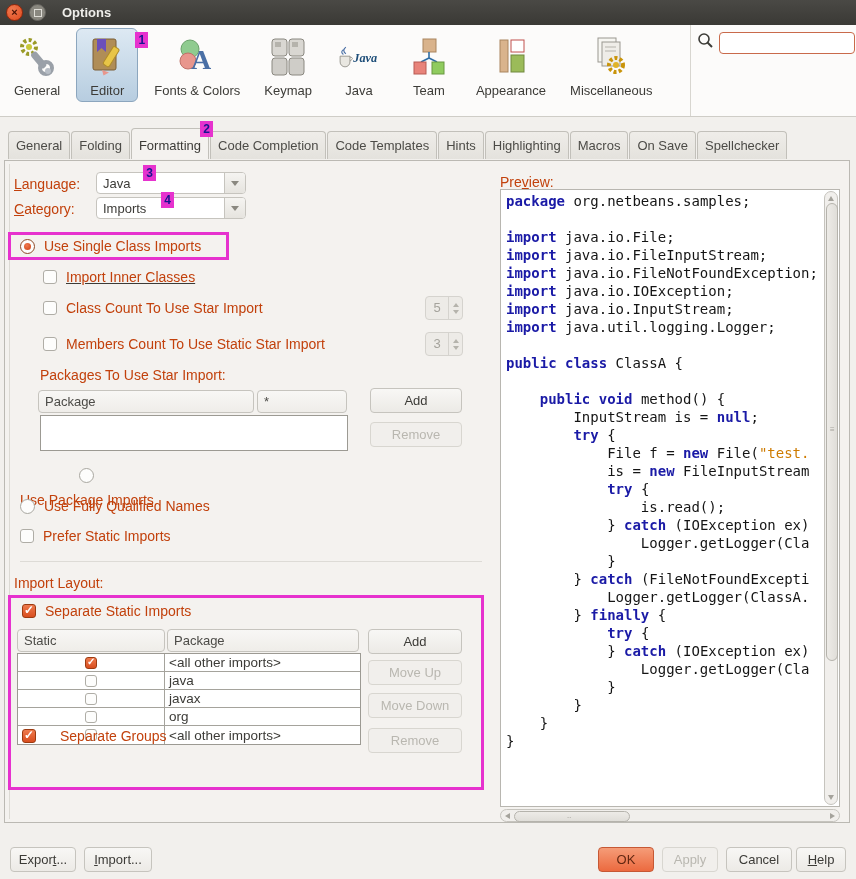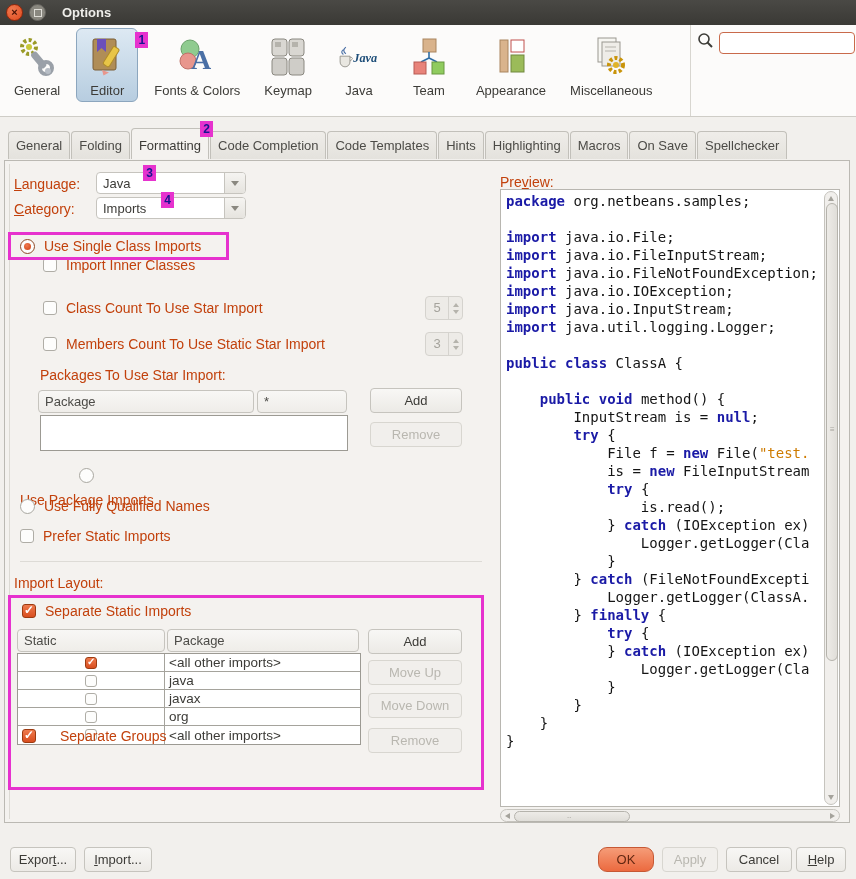--- a/index.html
+++ b/index.html
@@ -69,21 +69,21 @@
   .spin .sv{flex:1;text-align:center;color:#A5A39C;font-size:13px;line-height:22px;}
   .spin .sb{width:13px;border-left:1px solid #D5D3CE;display:flex;flex-direction:column;
     align-items:center;justify-content:center;gap:3px;}
   .tri-up-s{width:0;height:0;border-left:3px solid transparent;border-right:3px solid transparent;border-bottom:4px solid #B5B3AC;}
   .tri-down-s{width:0;height:0;border-left:3px solid transparent;border-right:3px solid transparent;border-top:4px solid #B5B3AC;}
   
   .btn{position:absolute;height:25px;border:1px solid #C6C4BE;border-radius:4px;
     background:linear-gradient(#F8F7F5,#ECEAE6);color:#3C3B37;font-size:13px;
     display:flex;align-items:center;justify-content:center;box-sizing:border-box;font-family:"Liberation Sans",sans-serif;}
   .btn.disabled{color:#B9B7B0;background:#F1EFEC;border-color:#D8D6D0;}
-  .btn.ok{background:linear-gradient(#F59C78,#EC6A3F);border-color:#C65834;color:#632711;border-radius:9px;}
+  .btn.ok{background:linear-gradient(#F59C78,#EC6A3F);border-color:#C65834;color:#632711;}
   
   .th-cell{position:absolute;height:23px;background:linear-gradient(#F8F7F5,#EFEDE9);
     border:1px solid #C6C4BE;border-radius:4px;display:flex;align-items:center;
     padding-left:6px;font-size:13px;color:#4C4B47;box-sizing:border-box;}
   .tbl-body{position:absolute;background:#fff;border:1px solid #9C9A93;box-sizing:border-box;}
   .tbl-row{height:18px;border-bottom:1px solid #A5A39C;display:flex;align-items:center;box-sizing:border-box;}
   .tbl-row:last-child{border-bottom:none;}
   .tbl-col1{width:146px;display:flex;justify-content:center;}
   .tbl-col2{flex:1;border-left:1px solid #A5A39C;padding-left:4px;font-size:13.5px;height:100%;
     display:flex;align-items:center;}
@@ -260,21 +260,21 @@
       <span class="badge" style="left:64px;top:-6px;">4</span>
     </div>
 
     <div class="hl-box" style="left:3px;top:71px;width:221px;height:28px;"></div>
 
     <div class="row" style="left:15px;top:77px;">
       <span class="radio selected"></span>
       <span class="lbl">Use Single Class Imports</span>
     </div>
 
-    <div class="row" style="left:38px;top:96px;">
+    <div class="row" style="left:38px;top:108px;text-decoration:underline;">
       <span class="cb"></span>
       <span class="lbl">Import Inner Classes</span>
     </div>
     <div class="row" style="left:38px;top:139px;">
       <span class="cb"></span>
       <span class="lbl">Class Count To Use Star Import</span>
     </div>
     <div class="spin" style="left:420px;top:135px;">
       <span class="sv">5</span>
       <span class="sb">

